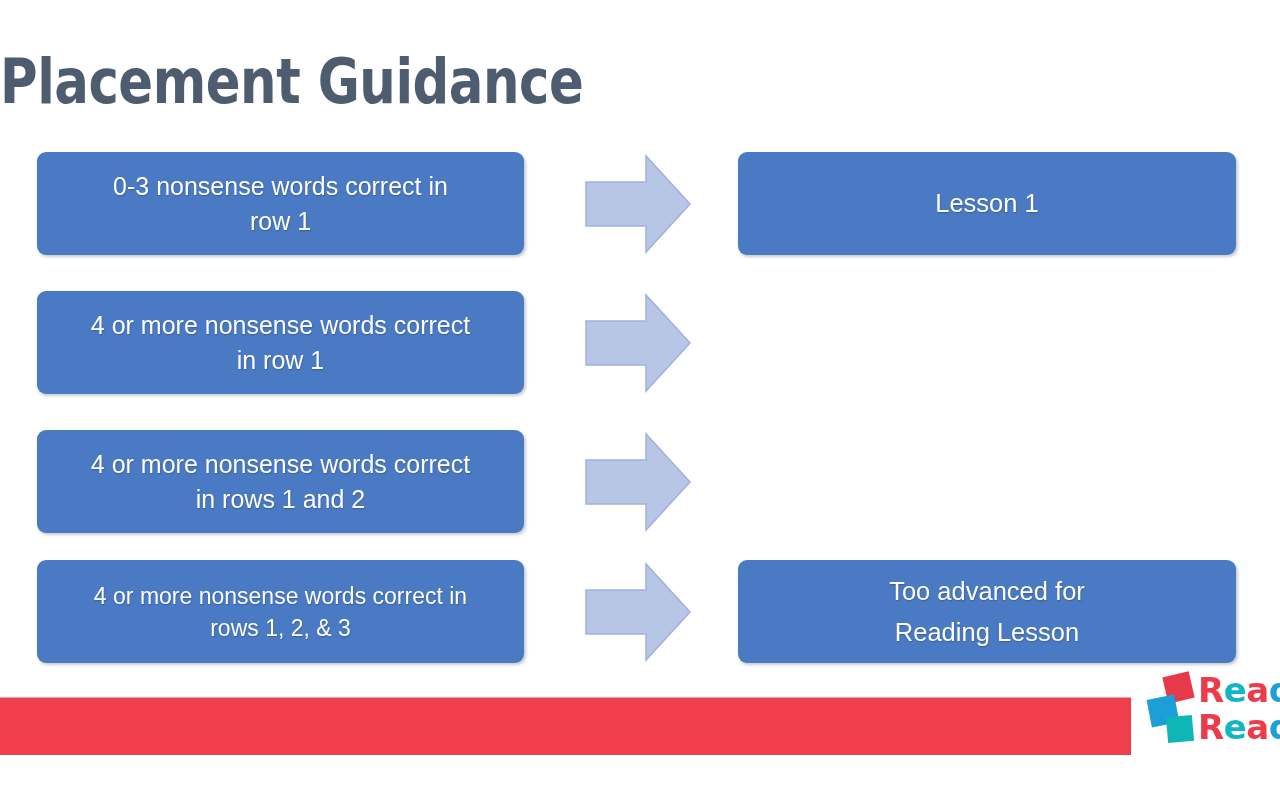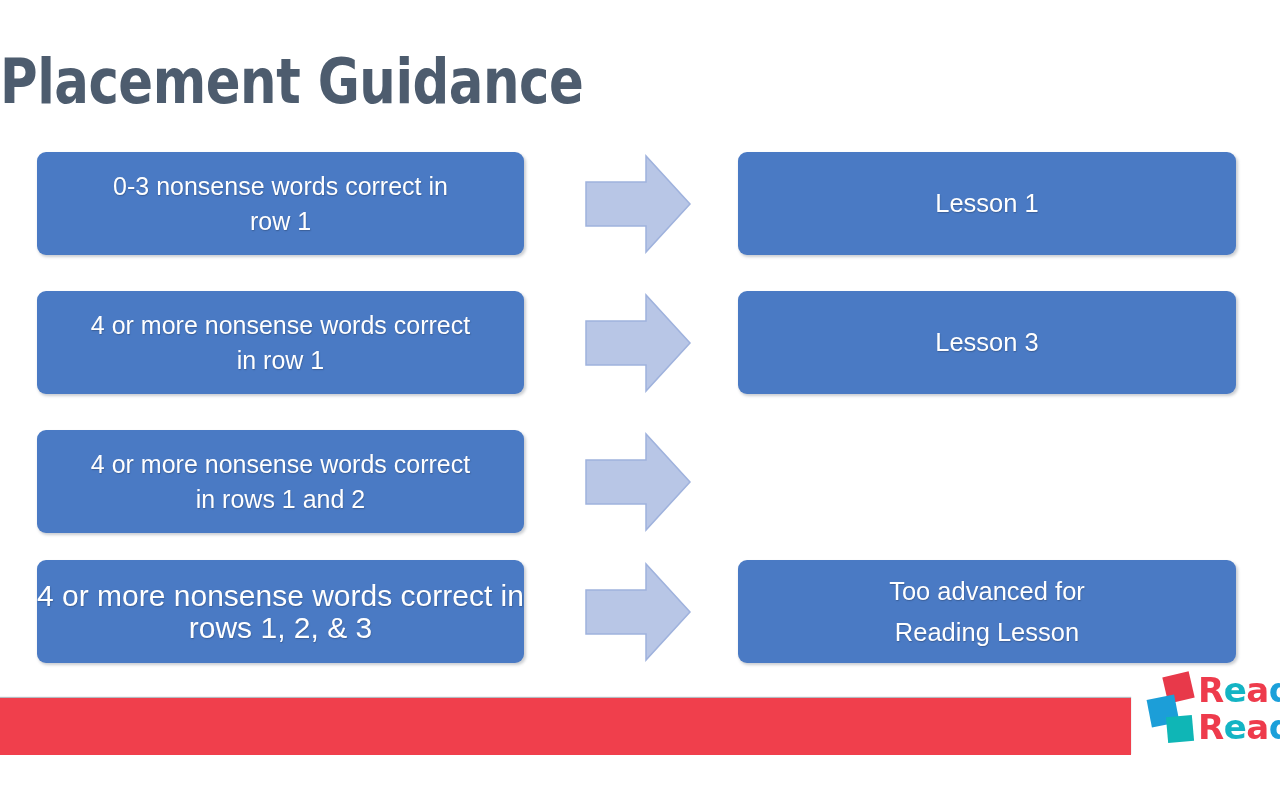--- a/index.html
+++ b/index.html
@@ -69,21 +69,21 @@
   .node-label {
     color: #ffffff;
     text-align: center;
     font-size: 25px;
     line-height: 35px;
     font-weight: normal;
     text-shadow: 0.5px 0.8px 1.2px rgba(40,60,95,0.45);
     white-space: pre-line;
   }
   .node.left .node-label  { font-size: 25px; line-height: 35px; }
-  .node.left.compact .node-label { font-size: 30px; line-height: 32px; }
+  .node.left.compact .node-label { font-size: 23px; line-height: 32px; }
   .node.right .node-label { font-size: 25.5px; line-height: 41px; }
 
   
   .arrow-cell {
     position: absolute;
     left: 584px;
     top: 2px;
     width: 108px;
     height: 100px;
   }
@@ -160,23 +160,20 @@
   <div class="flow-row r1">
     <div class="node left">
       <span class="node-label">4 or more nonsense words correct
 in row 1</span>
     </div>
     <div class="arrow-cell">
       <svg viewBox="0 0 108 100" xmlns="http://www.w3.org/2000/svg">
         <polygon points="2,28 62,28 62,2 106,50 62,98 62,72 2,72" fill="#b8c6e6" stroke="#9fb2dd" stroke-width="1.5"></polygon>
       </svg>
     </div>
-    <div class="node right">
-      <span class="node-label">Lesson 3</span>
-    </div>
   </div>
 
   <div class="flow-row r2">
     <div class="node left">
       <span class="node-label">4 or more nonsense words correct
 in rows 1 and 2</span>
     </div>
     <div class="arrow-cell">
       <svg viewBox="0 0 108 100" xmlns="http://www.w3.org/2000/svg">
         <polygon points="2,28 62,28 62,2 106,50 62,98 62,72 2,72" fill="#b8c6e6" stroke="#9fb2dd" stroke-width="1.5"></polygon>

